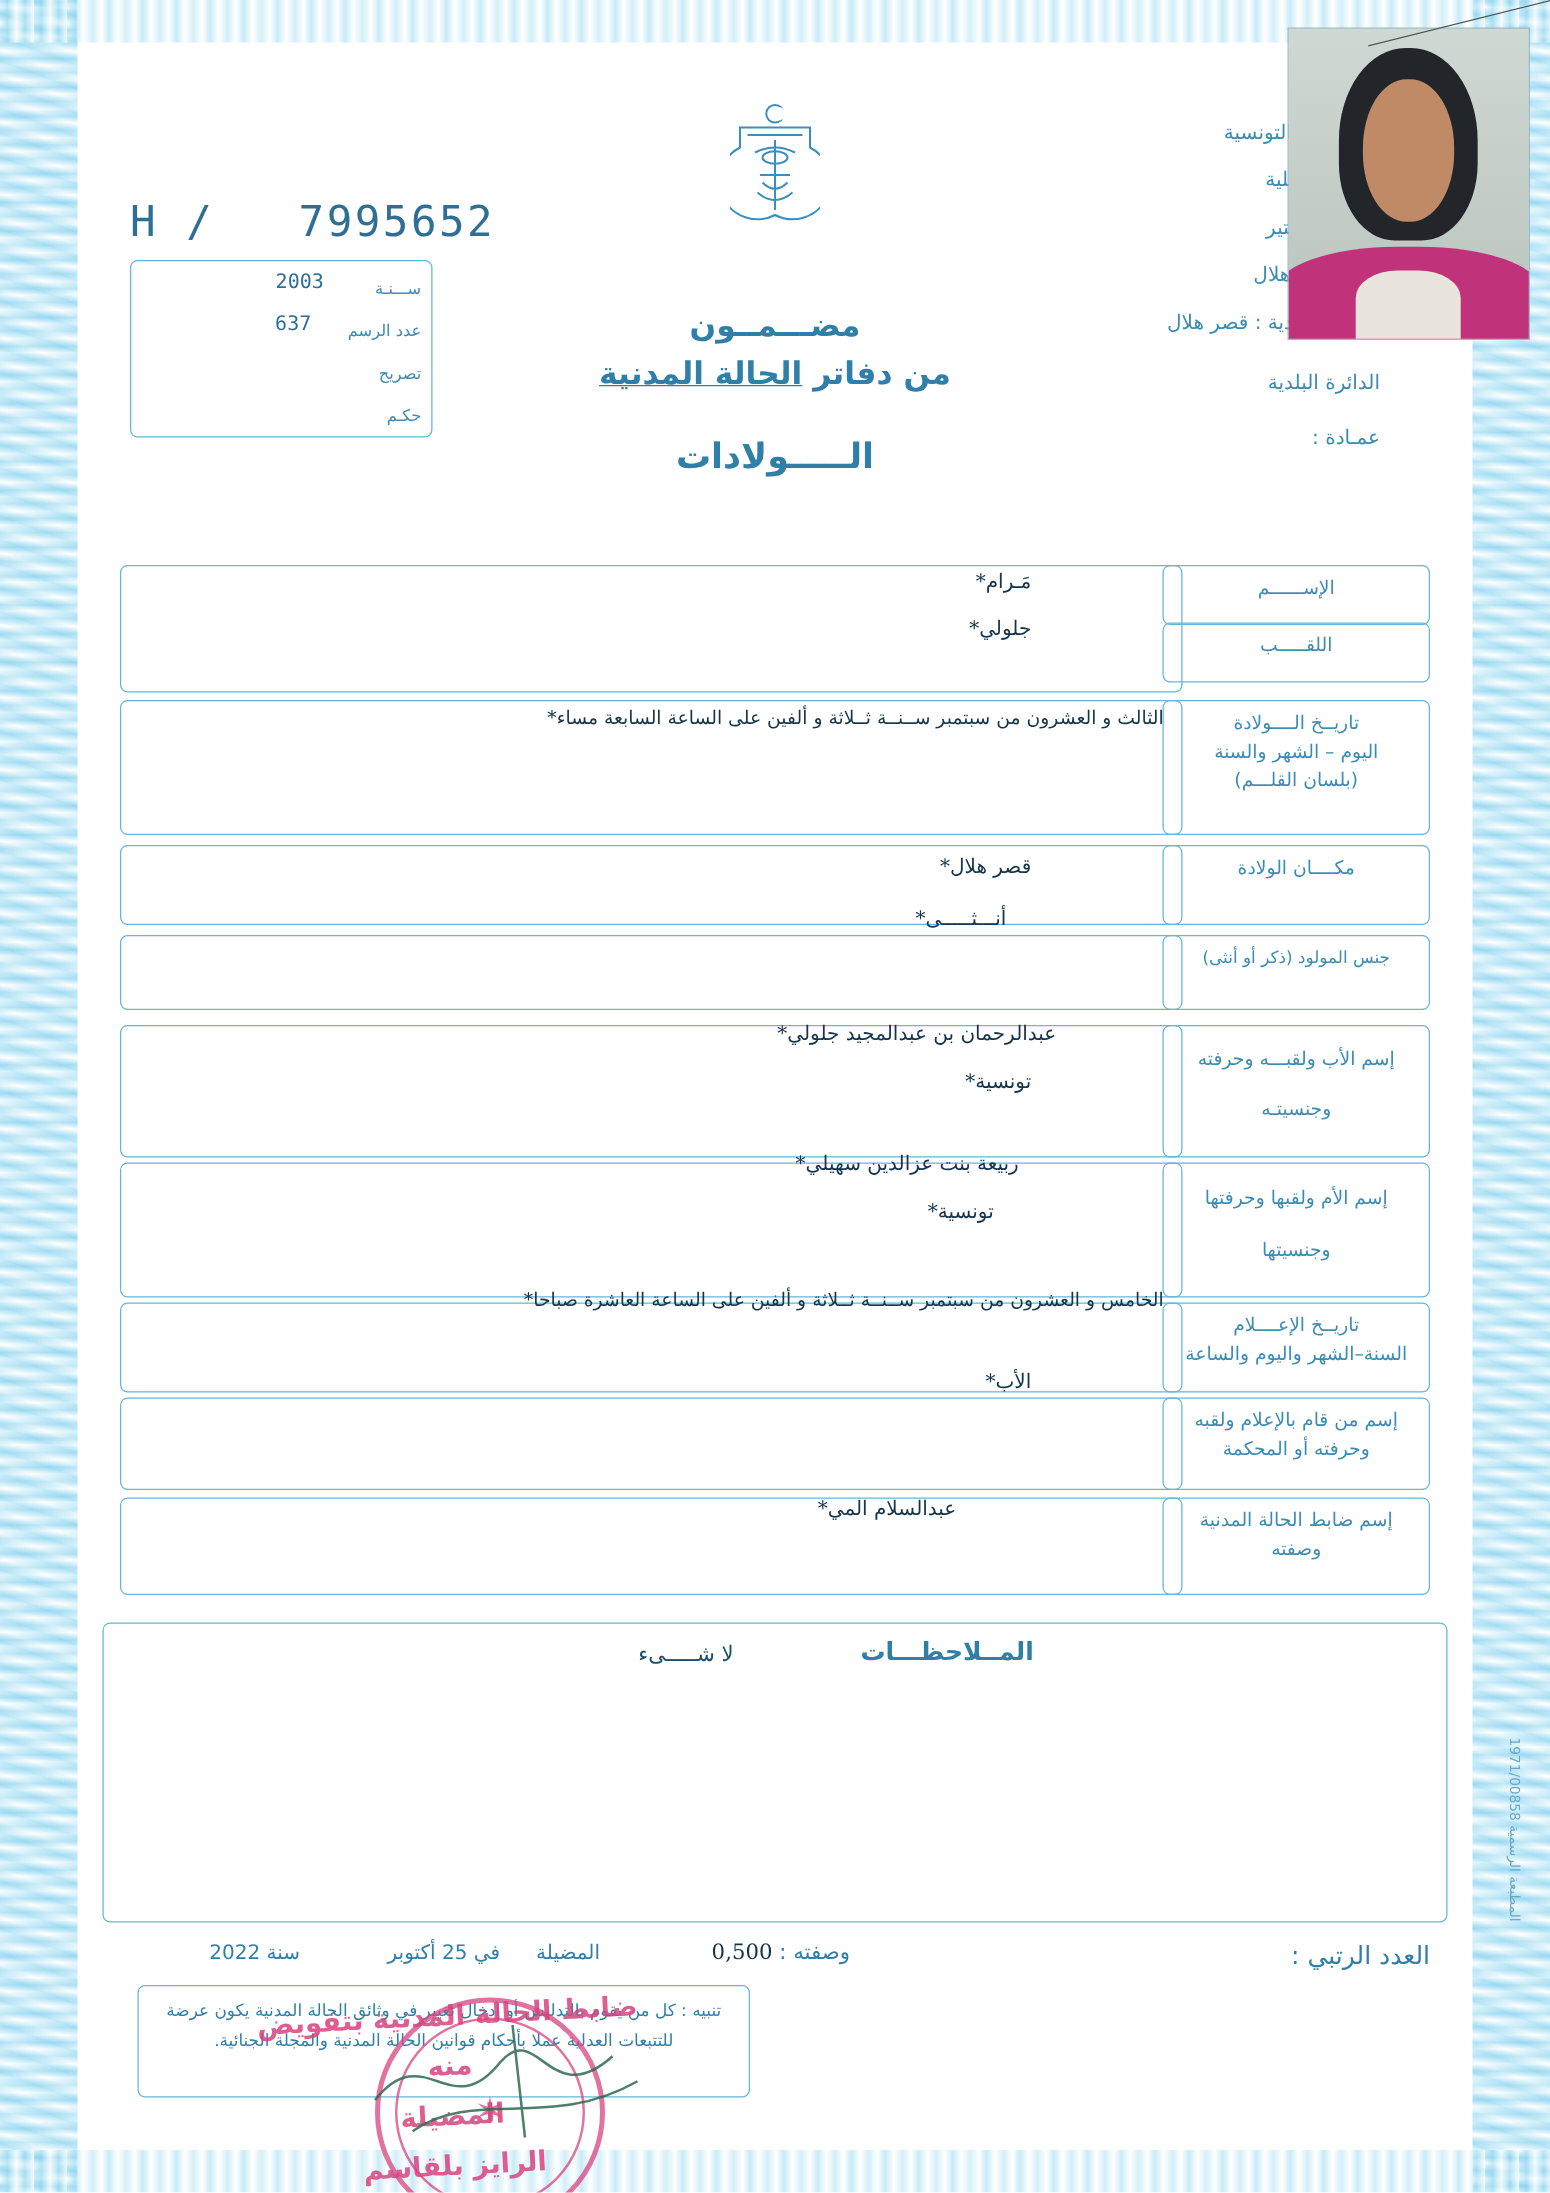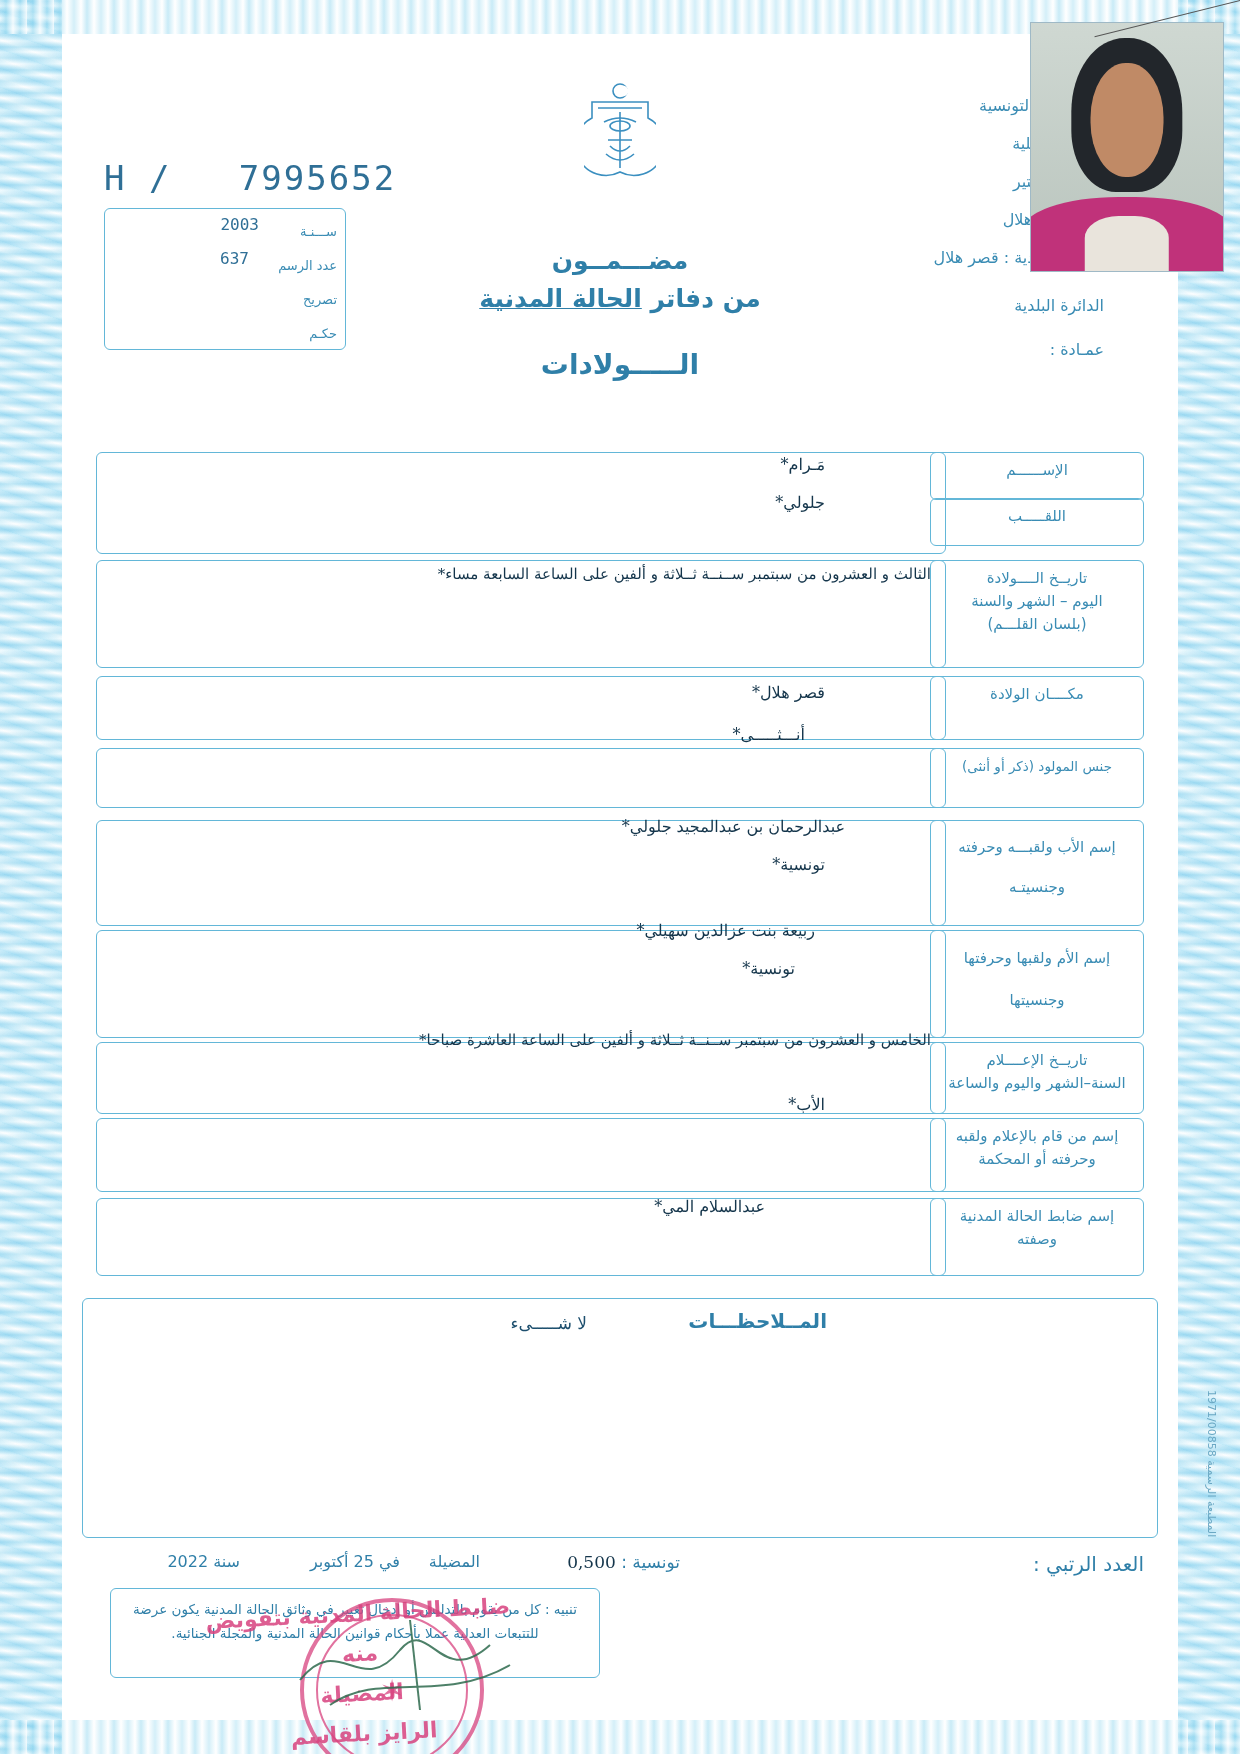--- a/index.html
+++ b/index.html
@@ -340,21 +340,21 @@
     <div class="val handwrite" style="top:-2px;right:180px;">عبدالسلام المي*</div>
   </div>
 
   <div class="notes-box">
     <div class="notes-title">المــلاحظـــات</div>
     <div class="notes-val handwrite">لا شـــــىء</div>
   </div>
 
   <div class="f-rank">العدد الرتبي :</div>
   <div class="f-price">
-    <span>تونسية :</span>
+    <span>وصفته :</span>
     <span class="handwrite">0,500</span>
   </div>
   <div class="f-place">المضيلة</div>
   <div class="f-date">
     <span>في</span>
     <span>25</span>
     <span>أكتوبر</span>
   </div>
   <div class="f-year">
     <span>سنة</span>

